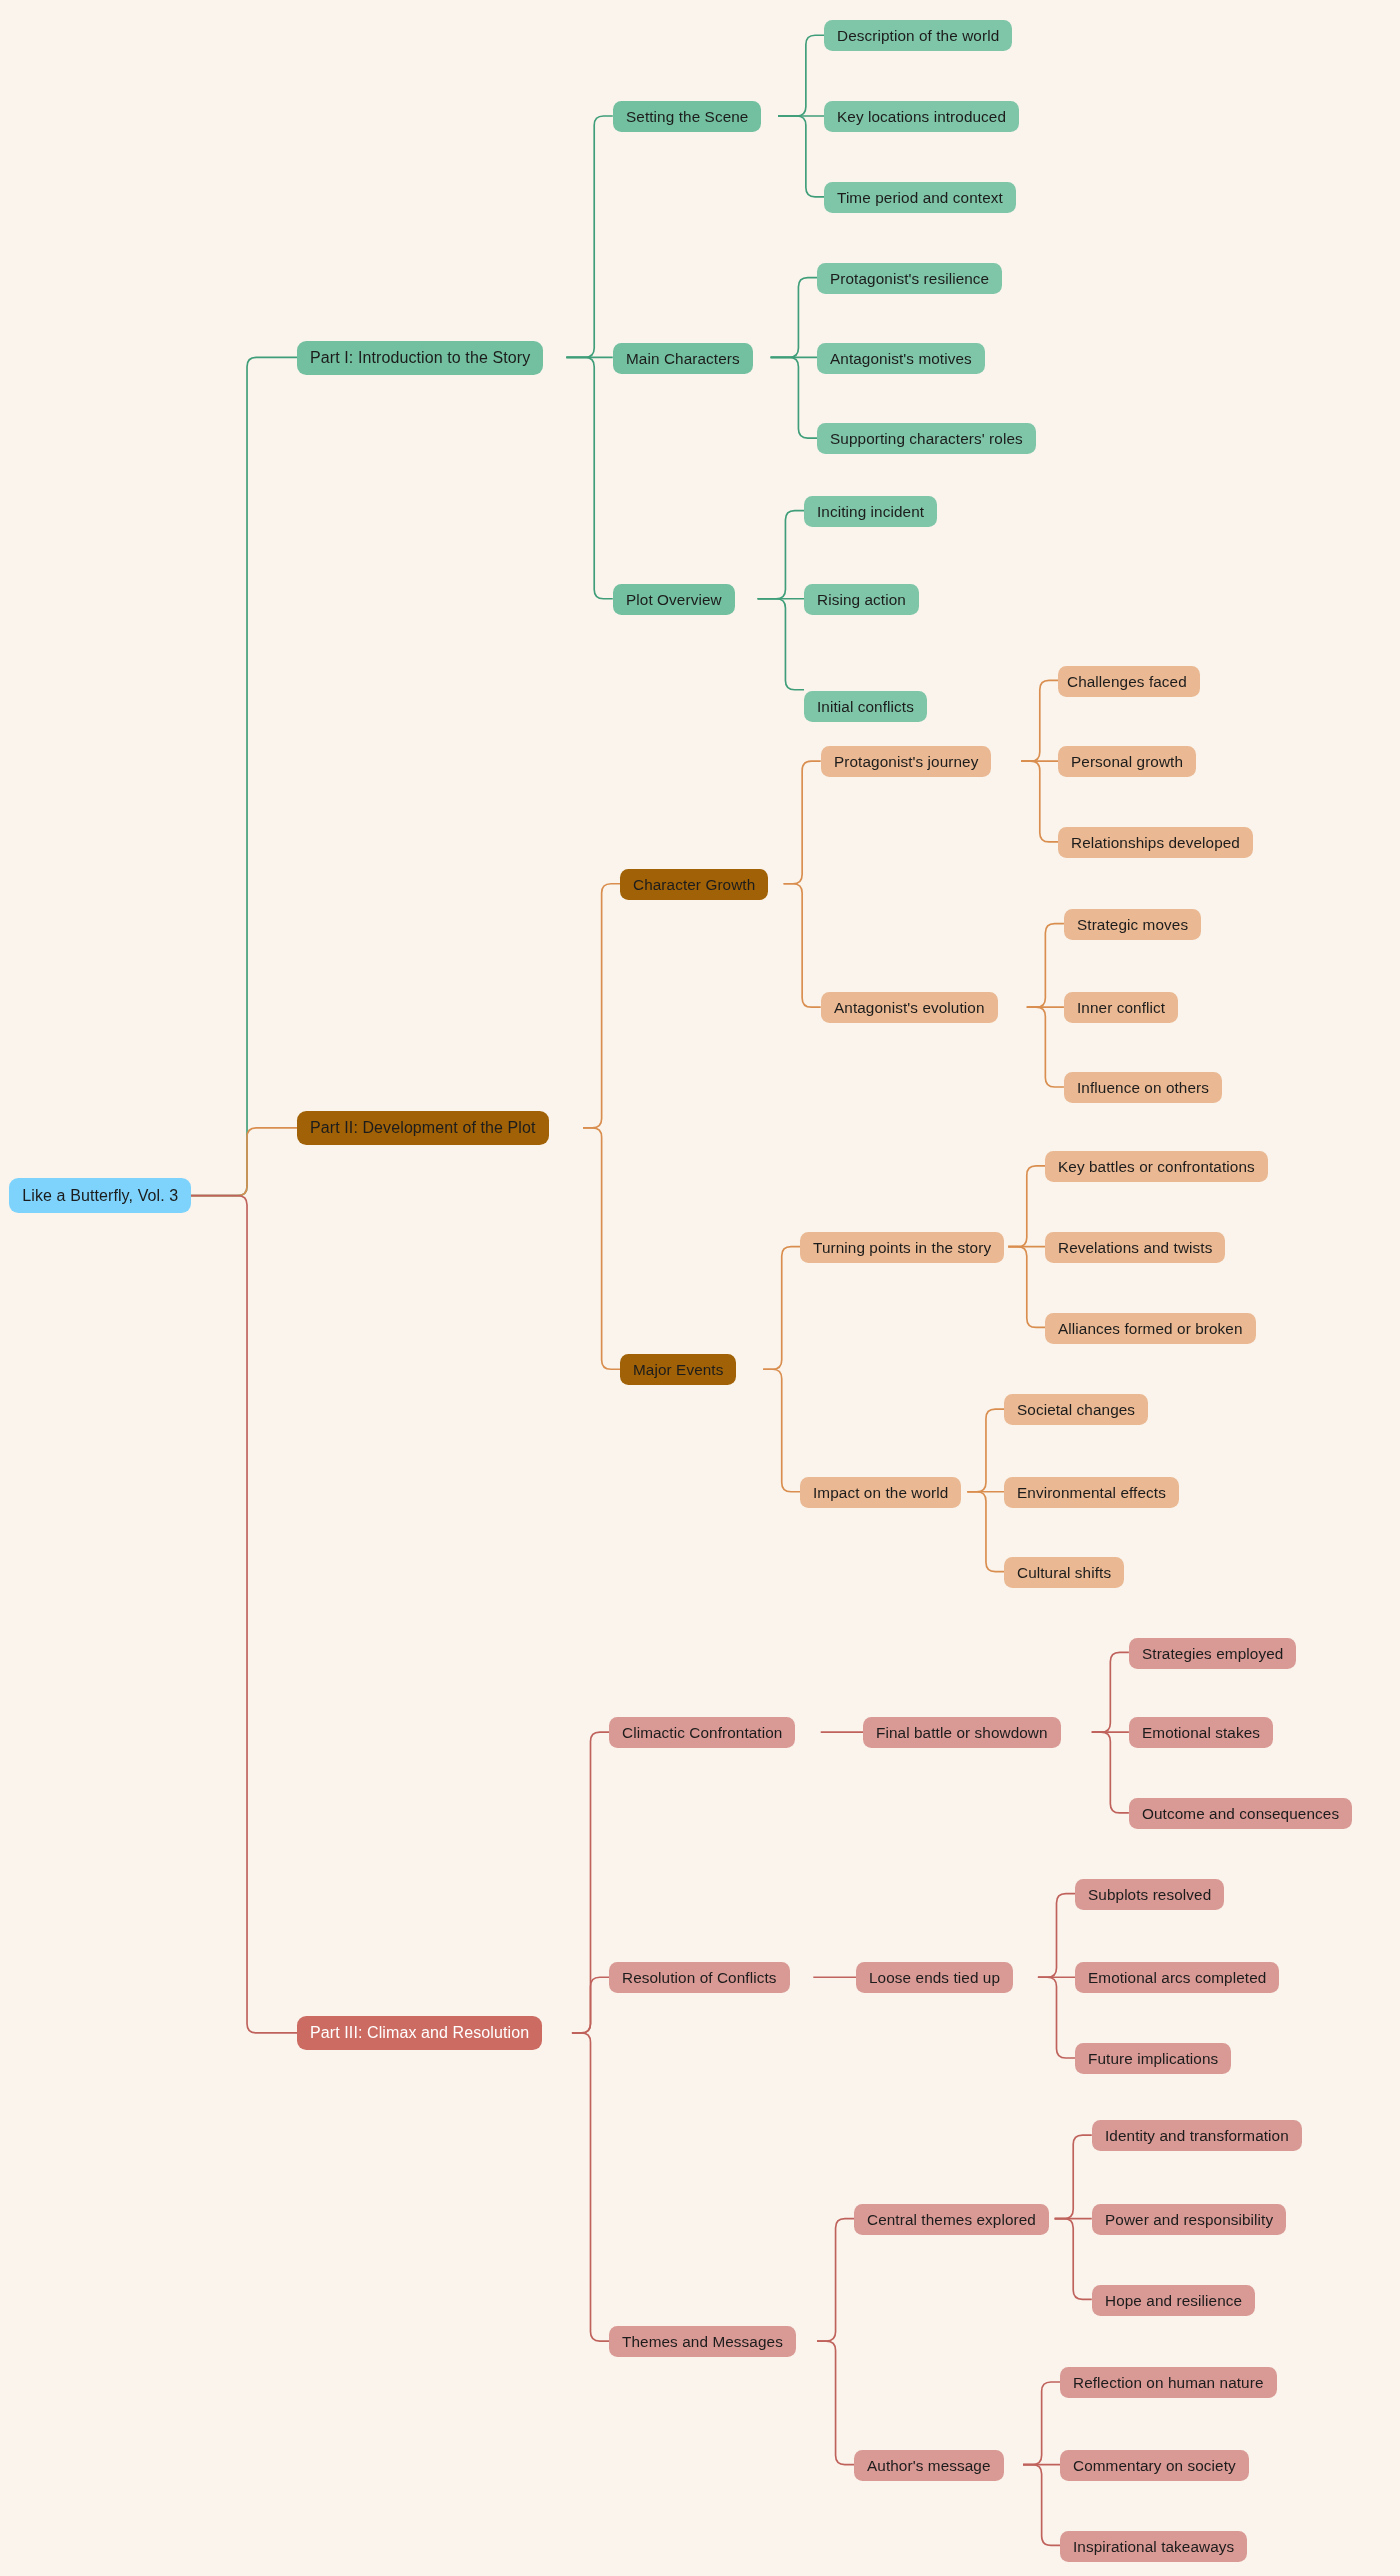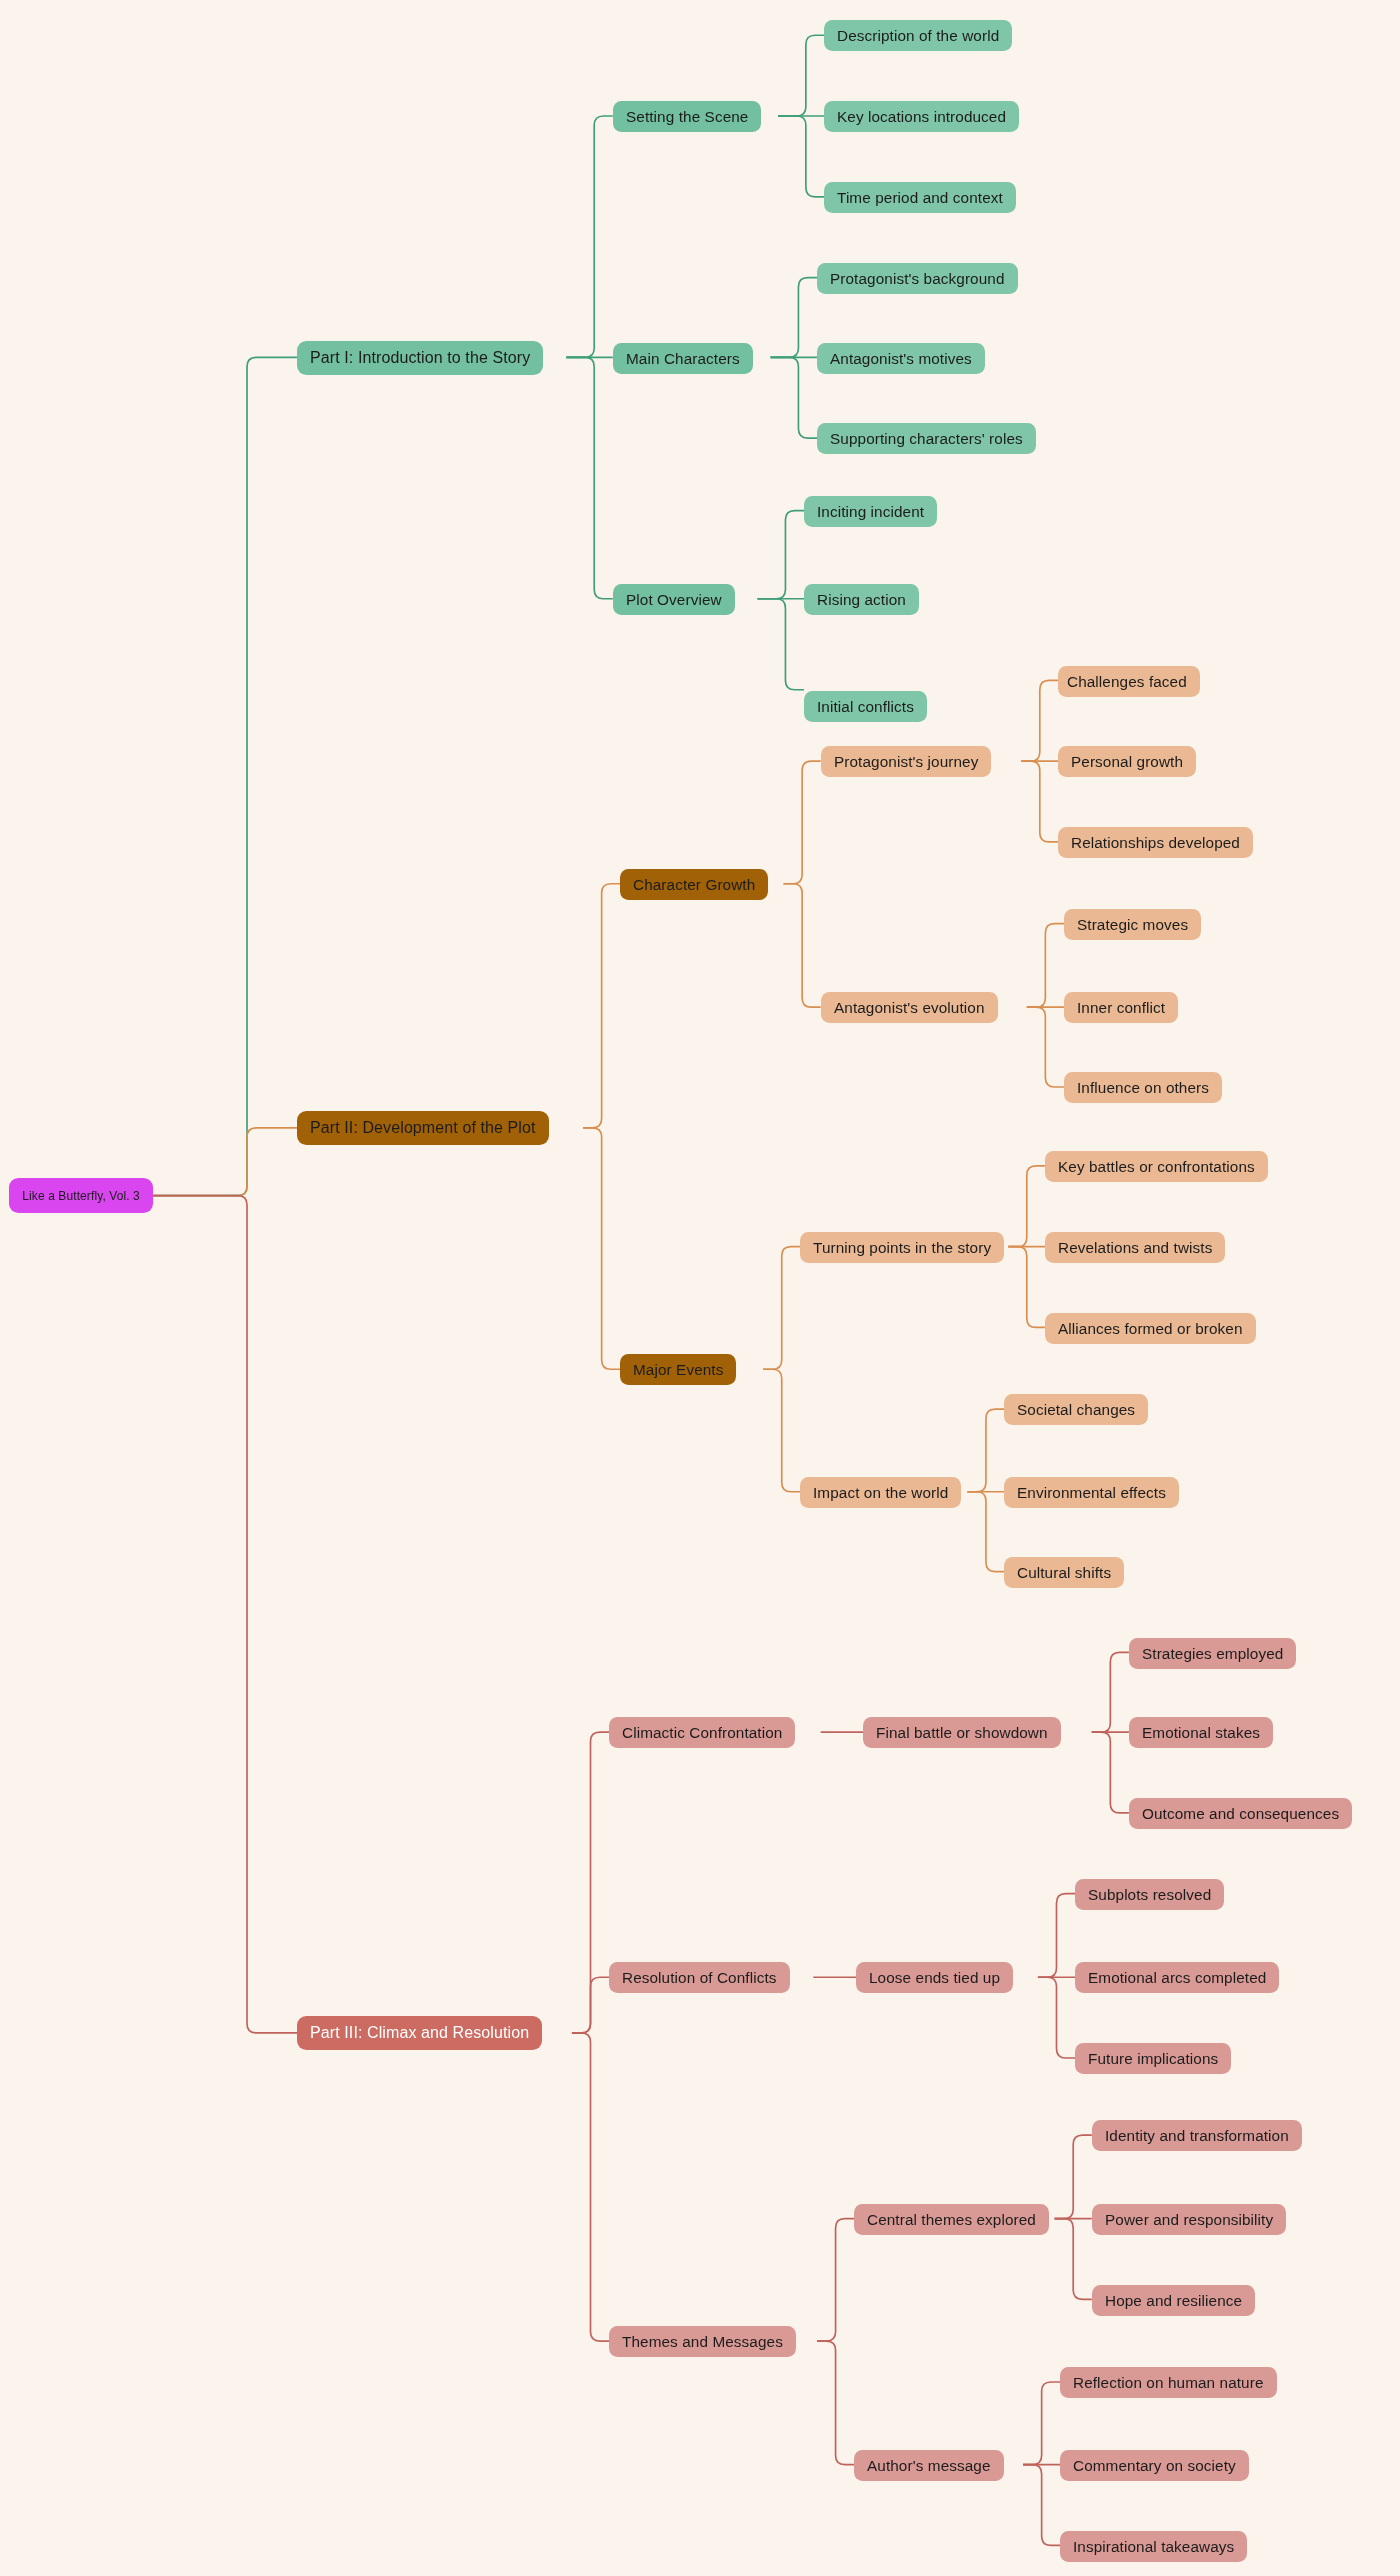--- a/index.html
+++ b/index.html
@@ -34,23 +34,23 @@
     border-radius: 8.4px;
     white-space: nowrap;
     font-size: 15.3px;
     line-height: 1;
     letter-spacing: 0.1px;
     color: #1c1c1c;
     padding: 0 13px;
     height: 31px;
   }
   .node.root {
-    background: #d946ef;
+    background: #7dd3fc;
     height: 35px;
-    font-size: 12px;
+    font-size: 16px;
     border-radius: 9.3px;
   }
   .node.lvl1 {
     height: 34px;
     font-size: 16px;
     border-radius: 9.3px;
   }
   .n-green   { background: #72c0a0; }
   .n-green-l { background: #7fc6a9; }
   .n-orange  { background: #a16207; }
@@ -187,21 +187,21 @@
   <div class="node root" style="left:9.3px; top:1178px;">Like a Butterfly, Vol. 3</div>
 
   <div class="node lvl1 n-green" style="left:297px; top:341px;">Part I: Introduction to the Story</div>
 
   <div class="node n-green" style="left:613px; top:101px;">Setting the Scene</div>
   <div class="node n-green-l" style="left:824px; top:20.4px;">Description of the world</div>
   <div class="node n-green-l" style="left:824px; top:101px;">Key locations introduced</div>
   <div class="node n-green-l" style="left:824px; top:182px;">Time period and context</div>
 
   <div class="node n-green" style="left:613px; top:343px;">Main Characters</div>
-  <div class="node n-green-l" style="left:817px; top:263px;">Protagonist's background</div>
+  <div class="node n-green-l" style="left:817px; top:263px;">Protagonist's resilience</div>
   <div class="node n-green-l" style="left:817px; top:343px;">Antagonist's motives</div>
   <div class="node n-green-l" style="left:817px; top:423px;">Supporting characters' roles</div>
 
   <div class="node n-green" style="left:613px; top:584px;">Plot Overview</div>
   <div class="node n-green-l" style="left:804px; top:496px;">Inciting incident</div>
   <div class="node n-green-l" style="left:804px; top:584px;">Rising action</div>
   <div class="node n-green-l" style="left:804px; top:675px;margin-top:16px;">Initial conflicts</div>
 
   <div class="node lvl1 n-orange" style="left:297px; top:1111px;">Part II: Development of the Plot</div>
 

